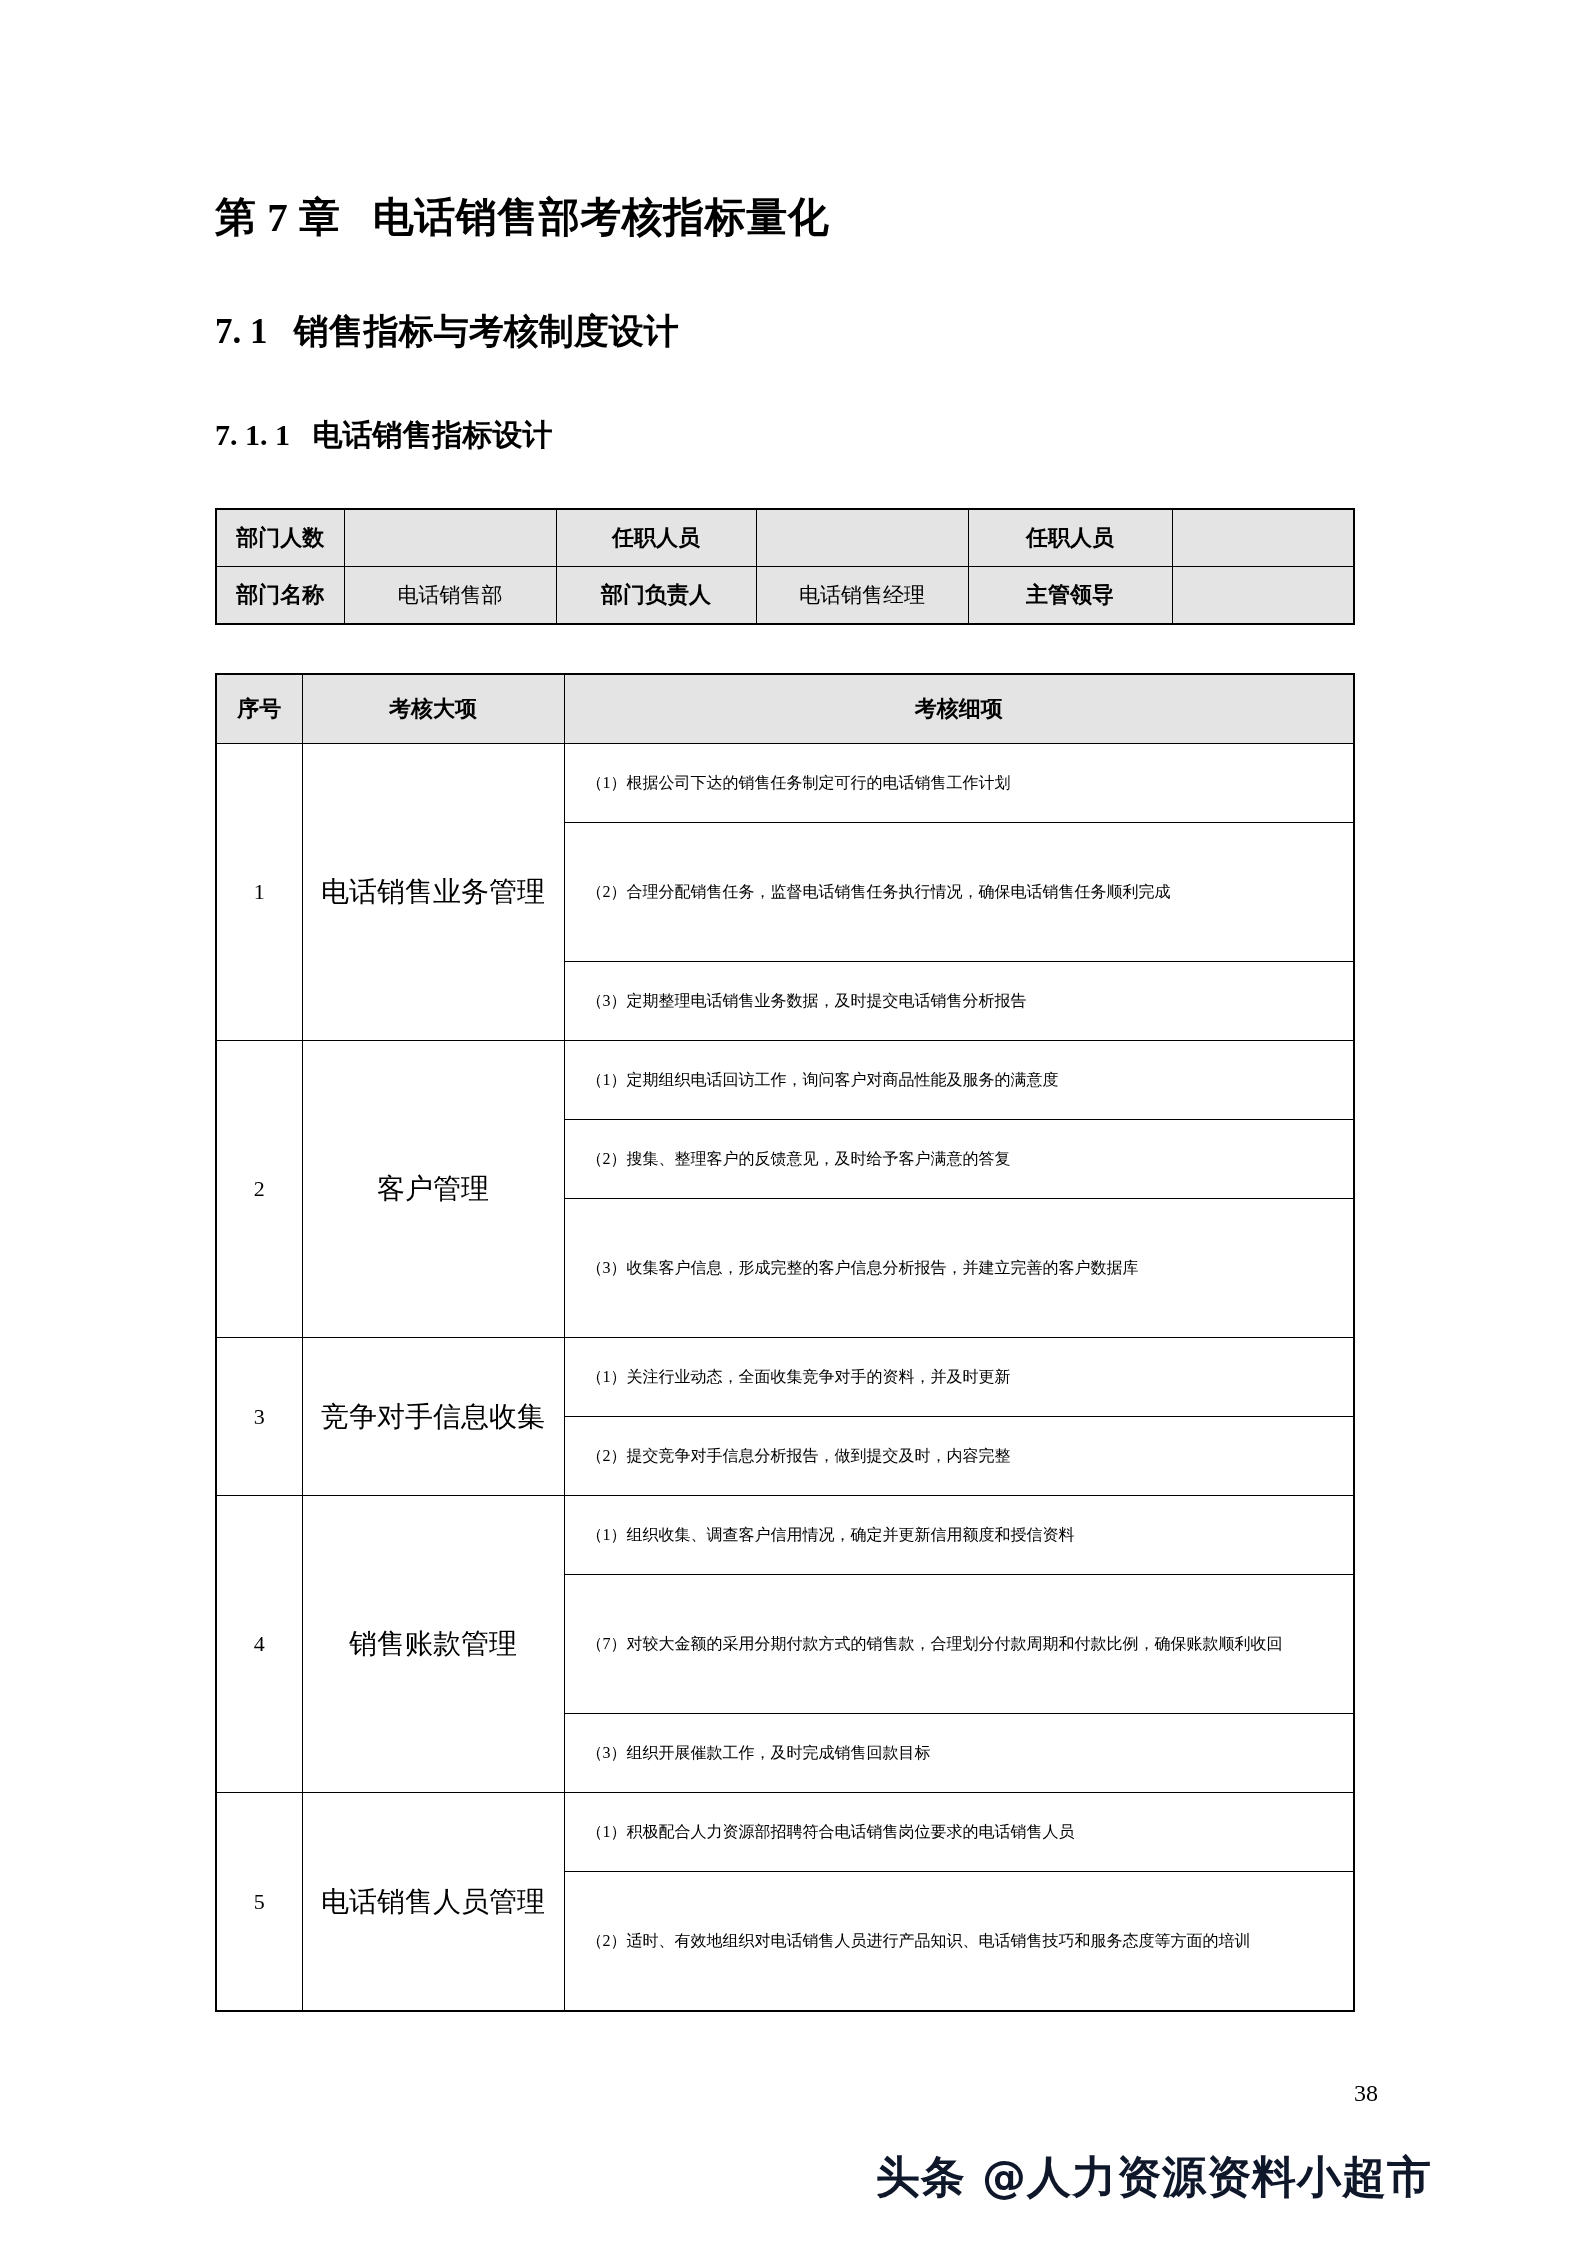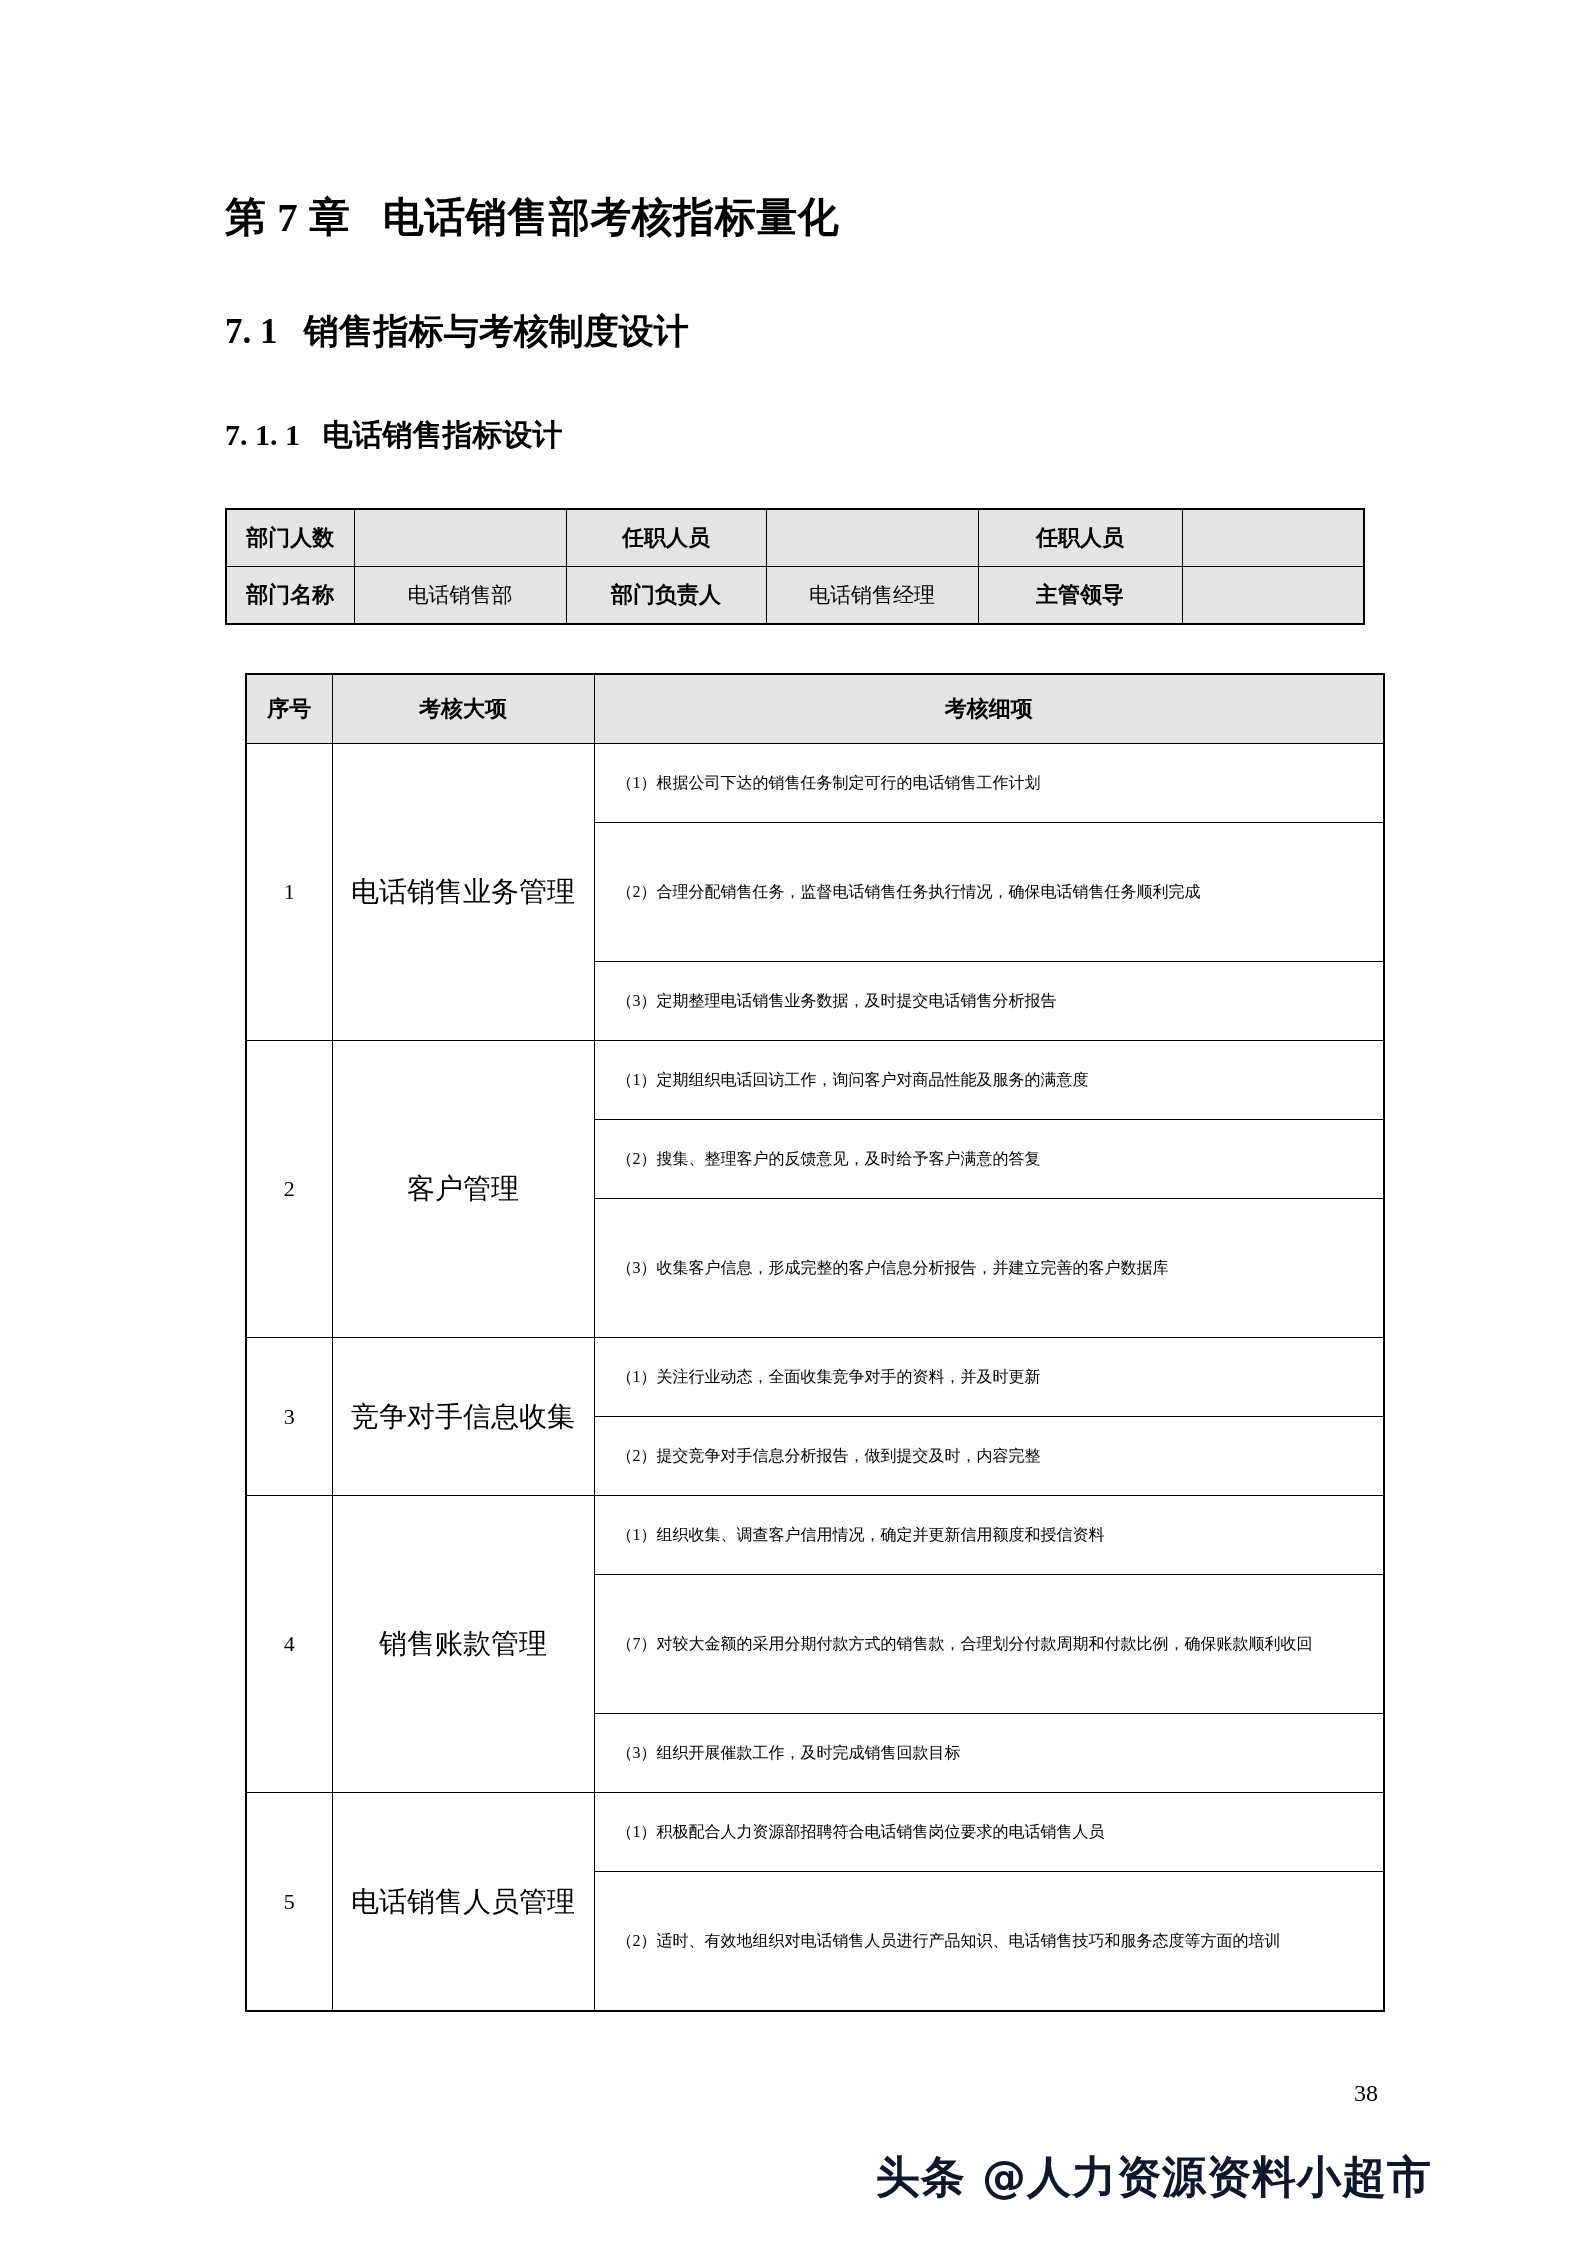--- a/index.html
+++ b/index.html
@@ -14,21 +14,21 @@
   .page {
     position: relative;
     width: 1587px;
     height: 2245px;
     background: #ffffff;
     box-sizing: border-box;
     overflow: hidden;
   }
   .content {
     position: absolute;
-    left: 225px;
+    left: 215px;
     top: 0;
     width: 1016px;
   }
 
   
   .h1 {
     font-size: 41px;
     font-weight: bold;
     letter-spacing: 0.5px;
     margin: 0;
@@ -74,21 +74,20 @@
     font-size: 21px;
   }
   .info-table td.bold {
     font-weight: bold;
     font-size: 22px;
   }
   .info-table td.blank { background: #e4e4e4; }
 
   .main-table {
     margin-top: 48px;
-    margin-left: 20px;
   }
   .main-table thead td {
     background: #e4e4e4;
     text-align: center;
     font-weight: bold;
     font-size: 22px;
     height: 68px;
   }
   .main-table td.idx {
     text-align: center;

